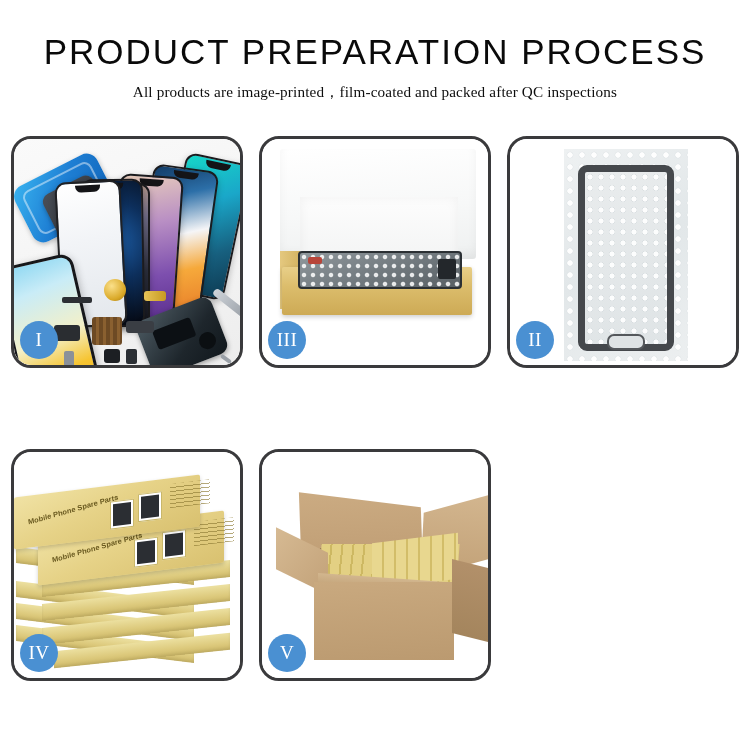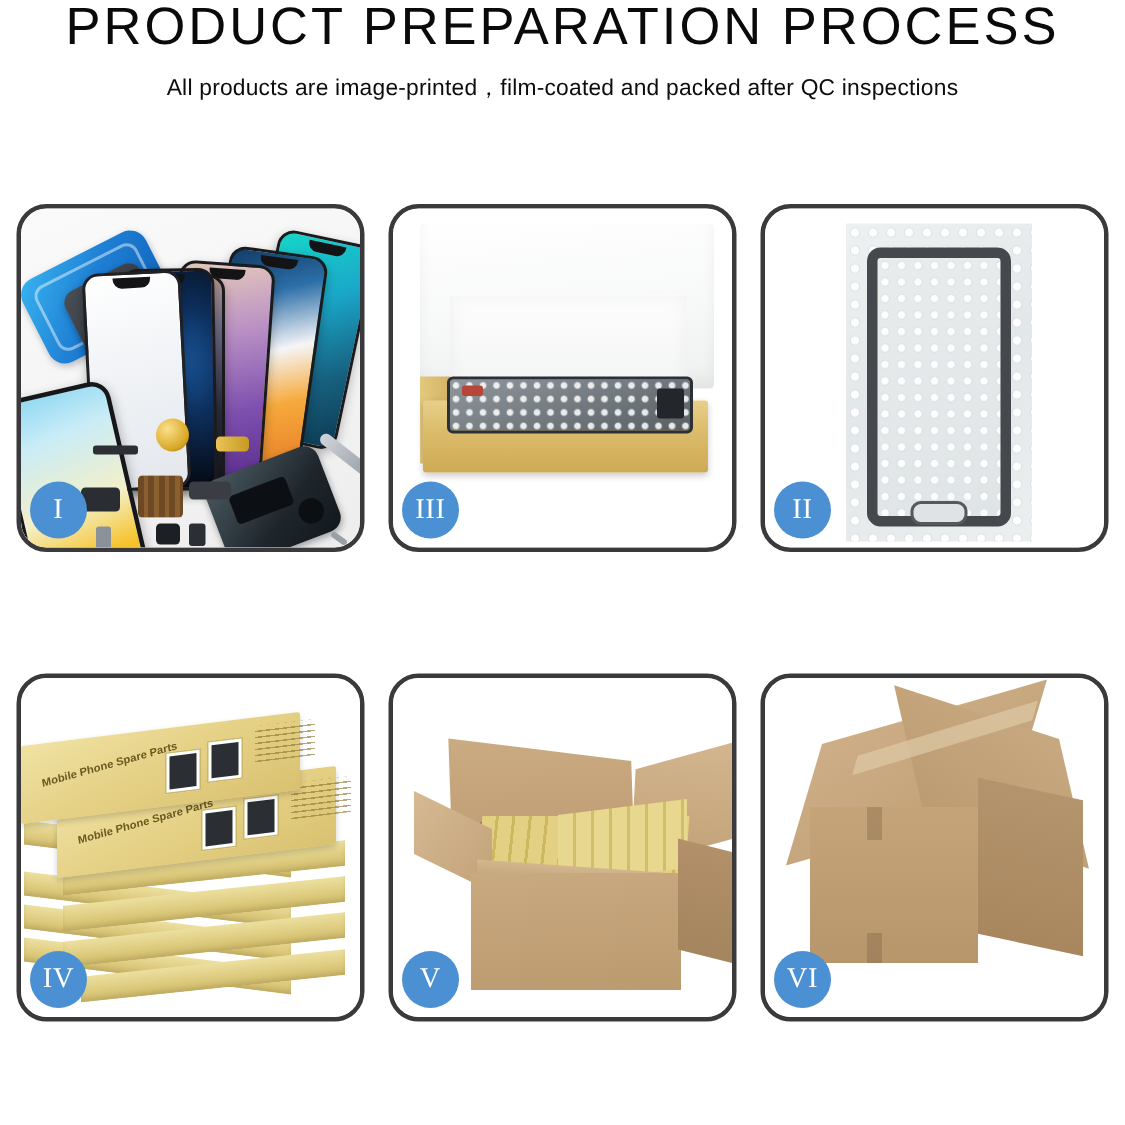--- a/index.html
+++ b/index.html
@@ -11,36 +11,37 @@
     width: 750px;
     height: 750px;
     font-family: "Liberation Sans", sans-serif;
     overflow: hidden;
     position: relative;
   }
 
   
   .header {
     text-align: center;
+    padding-top: 34px;
   }
   .title {
     font-size: 35px;
     font-weight: 500;
     letter-spacing: 2.0px;
     color: #0a0a0a;
     line-height: 1.05;
     font-family: "Liberation Sans", sans-serif;
     white-space: nowrap;
   }
   .subtitle {
     font-size: 15.2px;
     color: #0d0d0d;
     letter-spacing: 0.15px;
     margin-top: 11px;
-    font-family: Liberation Sans, sans-serif;
+    font-family: Liberation Serif, serif;
     white-space: nowrap;
   }
 
   
   .grid {
     position: absolute;
     left: 11px;
     top: 136px;
     width: 728px;
     display: grid;
@@ -433,27 +434,14 @@
       <div class="v-yellow"></div>
       <div class="v-yellow2"></div>
       <div class="v-flap-left"></div>
       <div class="v-flap-front"></div>
       <div class="v-front"></div>
       <div class="v-sideface" style="background:linear-gradient(180deg,#b2906a,#a4855d); transform:skewY(14deg); left:190px; top:112px; width:40px; height:74px;"></div>
     </div>
     <div class="badge">V</div>
   </div>
 
-  <div class="panel">
-    <div class="photo p6">
-      <div class="s-top"></div>
-      <div class="s-top2"></div>
-      <div class="s-tape"></div>
-      <div class="s-front">
-        <span class="s-seam" style="left:38px; top:0px; width:10px; height:22px;"></span>
-        <span class="s-seam" style="left:38px; top:84px; width:10px; height:20px;"></span>
-      </div>
-      <div class="s-right"></div>
-    </div>
-    <div class="badge">VI</div>
-  </div>
 
 </div>
 
 </body></html>

